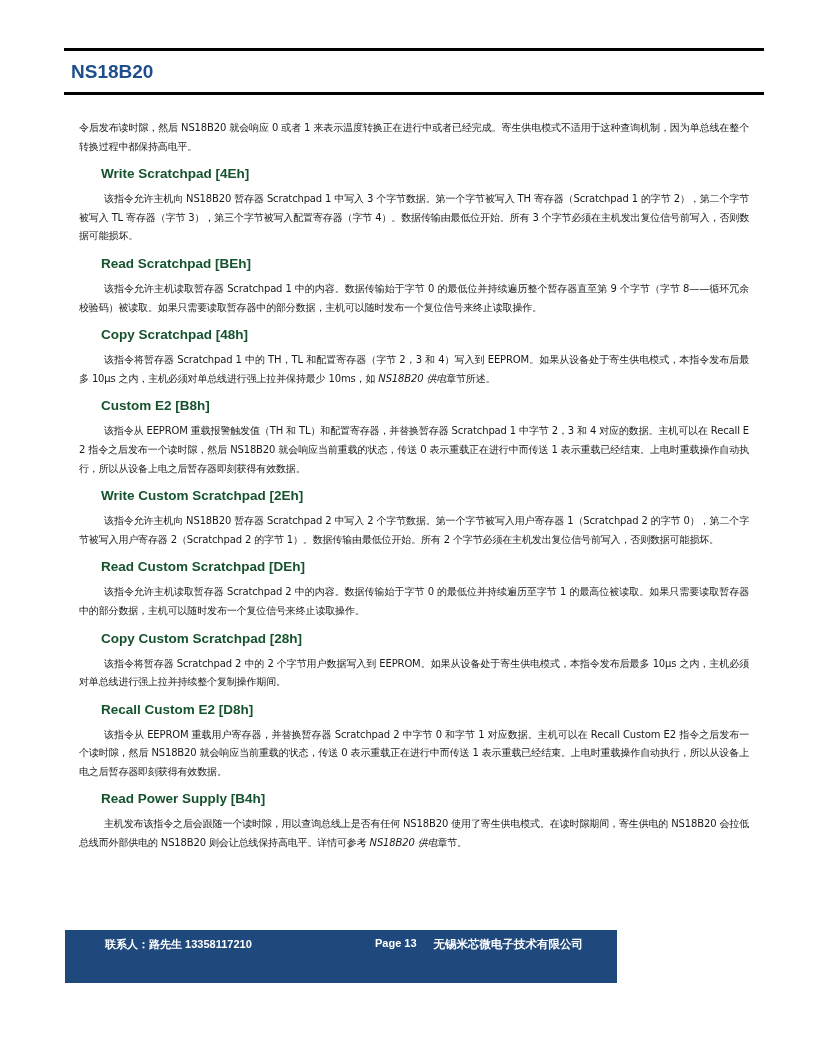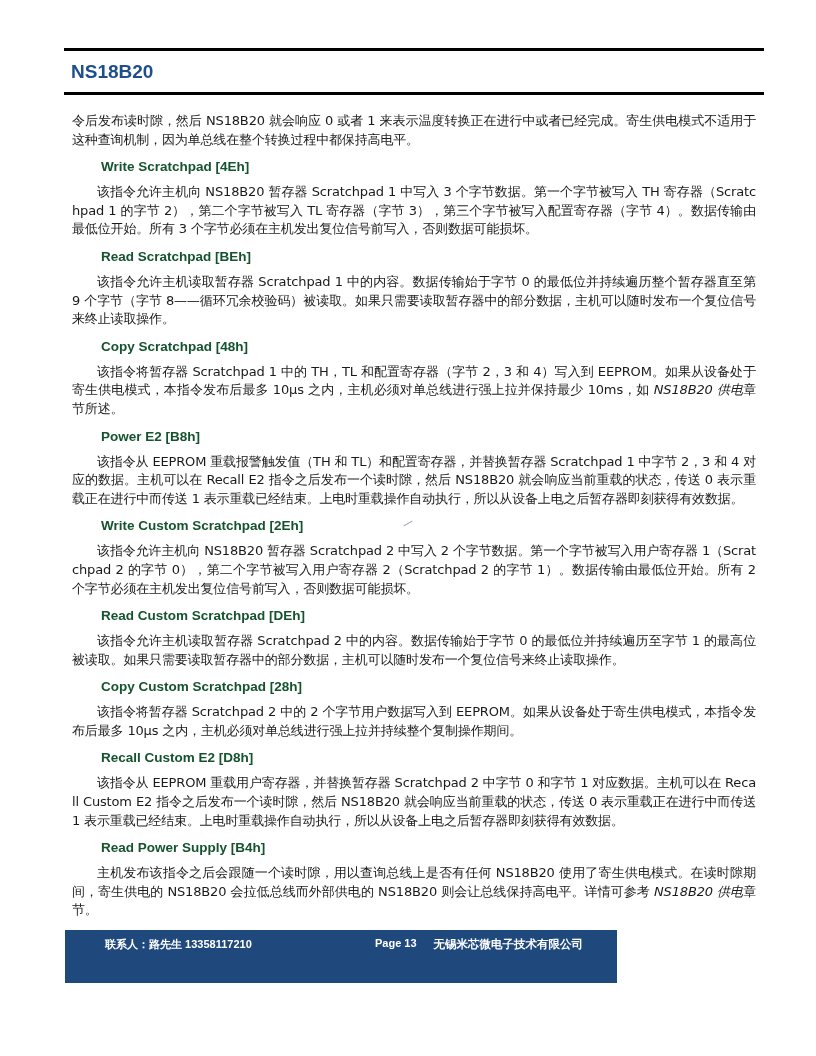--- a/index.html
+++ b/index.html
@@ -11,21 +11,21 @@
   .rule { position: absolute; left: 64px; width: 700px; height: 3px; background: #000; }
   .rule.top { top: 48px; }
   .rule.bottom { top: 92px; }
   .doc-title {
     position: absolute; left: 71px; top: 61px;
     font-family: "Liberation Sans", sans-serif; font-weight: bold;
     font-size: 19px; color: #1f4e8c; letter-spacing: 0px; text-align: center;
   }
   .content { position: absolute; left: 72px; top: 112px; width: 684px; }
   .para {
-    font-size: 13px; line-height: 18.6px; margin: 0; text-align: justify;
+    font-size: 10px; line-height: 18.6px; margin: 7px; text-align: justify;
     letter-spacing: -0.15px; word-break: break-all;
   }
   .para.indent { text-indent: 25px; }
   .heading {
     font-family: "Liberation Sans", sans-serif; font-weight: bold;
     font-size: 13.5px; color: #14532d; margin: 0; padding-left: 29px;
     height: 20px; line-height: 20px;
   }
   .sec { margin-top: 8px; }
   .sec .para { margin-top: 6px; }
@@ -63,21 +63,21 @@
     <h3 class="heading">Read Scratchpad [BEh]</h3>
     <p class="para indent">该指令允许主机读取暂存器 Scratchpad 1 中的内容。数据传输始于字节 0 的最低位并持续遍历整个暂存器直至第 9 个字节（字节 8——循环冗余校验码）被读取。如果只需要读取暂存器中的部分数据，主机可以随时发布一个复位信号来终止读取操作。</p>
   </div>
 
   <div class="sec">
     <h3 class="heading">Copy Scratchpad [48h]</h3>
     <p class="para indent"><span>该指令将暂存器 Scratchpad 1 中的 TH，TL 和配置寄存器（字节 2，3 和 4）写入到 EEPROM。如果从设备处于寄生供电模式，本指令发布后最多 10µs 之内，主机必须对单总线进行强上拉并保持最少 10ms，如 </span><span class="ital">NS18B20 供电</span><span>章节所述。</span></p>
   </div>
 
   <div class="sec">
-    <h3 class="heading">Power E2 [B8h]</h3>
+    <h3 class="heading">Custom E2 [B8h]</h3>
     <p class="para indent">该指令从 EEPROM 重载报警触发值（TH 和 TL）和配置寄存器，并替换暂存器 Scratchpad 1 中字节 2，3 和 4 对应的数据。主机可以在 Recall E2 指令之后发布一个读时隙，然后 NS18B20 就会响应当前重载的状态，传送 0 表示重载正在进行中而传送 1 表示重载已经结束。上电时重载操作自动执行，所以从设备上电之后暂存器即刻获得有效数据。</p>
   </div>
 
   <div class="sec">
     <h3 class="heading">Write Custom Scratchpad [2Eh]</h3>
     <p class="para indent">该指令允许主机向 NS18B20 暂存器 Scratchpad 2 中写入 2 个字节数据。第一个字节被写入用户寄存器 1（Scratchpad 2 的字节 0），第二个字节被写入用户寄存器 2（Scratchpad 2 的字节 1）。数据传输由最低位开始。所有 2 个字节必须在主机发出复位信号前写入，否则数据可能损坏。</p>
   </div>
 
   <div class="sec">
     <h3 class="heading">Read Custom Scratchpad [DEh]</h3>

